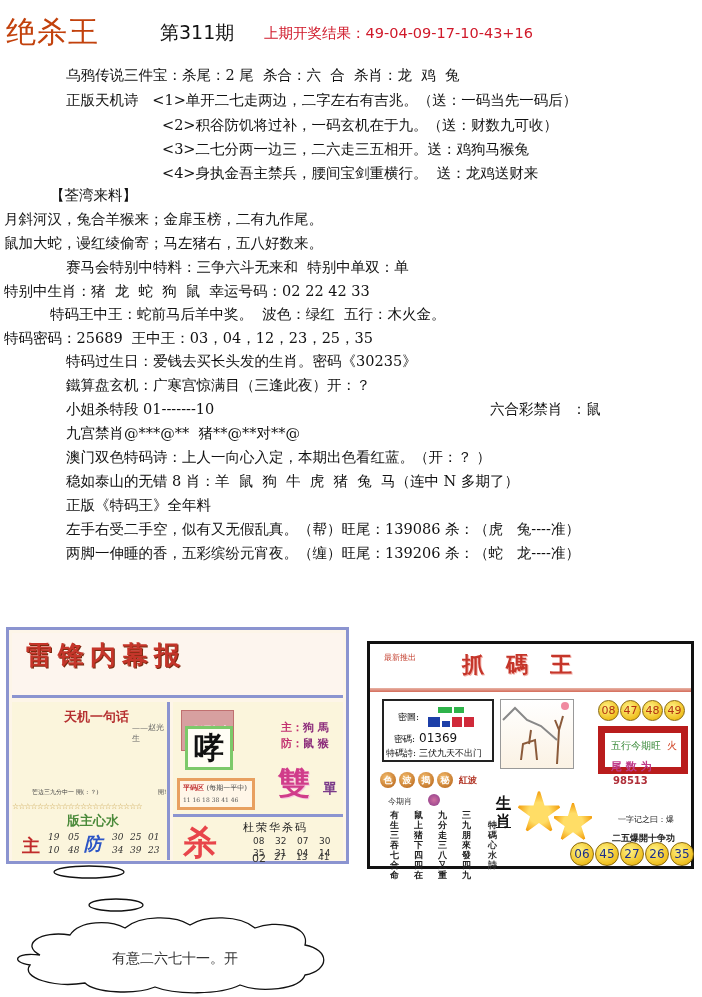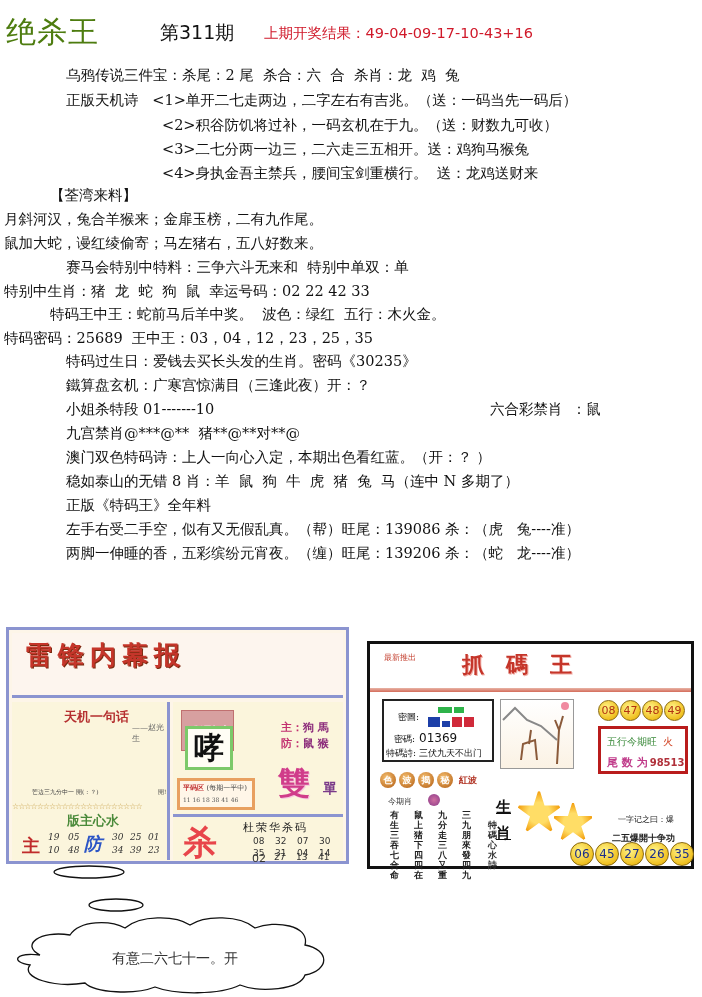--- a/index.html
+++ b/index.html
@@ -1,20 +1,20 @@
 <!DOCTYPE html>
 <html><head>
 <meta charset="utf-8">
 <style>
   * { box-sizing: border-box; margin: 0; padding: 0; }
   html, body { width: 702px; height: 997px; background: #ffffff; overflow: hidden; }
   body { position: relative; font-family: "DejaVu Serif", "Liberation Serif", serif; color: #111; }
 
   .header { position: absolute; left: 0; top: 0; width: 702px; height: 55px; }
-  .brand { position: absolute; left: 6px; top: 12px; font-size: 30px; color: #4d7c0f; font-family: "DejaVu Serif", serif; letter-spacing: 1px; }
+  .brand { position: absolute; left: 6px; top: 12px; font-size: 30px; color: #c2410c; font-family: "DejaVu Serif", serif; letter-spacing: 1px; }
   .issue { position: absolute; left: 160px; top: 20px; font-size: 19px; color: #111; font-family: "DejaVu Sans", sans-serif; }
   .result { position: absolute; left: 264px; top: 24px; font-size: 14.5px; color: #d0192a; font-family: "DejaVu Sans", sans-serif; }
 
   .line { position: absolute; font-size: 14.5px; white-space: pre; line-height: 18px; font-family: "DejaVu Serif", serif; }
 
   
   .panel-left { position: absolute; left: 6px; top: 627px; width: 343px; height: 237px; background: #fdf5e8; border: 3px solid #8b94d0; }
   .p1-title-band { position: absolute; left: 3px; top: 3px; width: 331px; height: 65px; background: #fdf5ee; border-bottom: 3px solid #8b94d0; }
   .p1-title { position: absolute; left: 14px; top: 5px; font-size: 26px; color: #c5352a; font-weight: bold; letter-spacing: 6px; text-shadow: 1px 1px 0 #7a2a10; font-family: "DejaVu Serif", serif; }
   .p1-sub-left { position: absolute; left: 3px; top: 72px; width: 158px; height: 158px; background: #fbf5dc; border-right: 3px solid #8b94d0; }
@@ -51,32 +51,32 @@
   .mi-box { position: absolute; left: 12px; top: 55px; width: 112px; height: 63px; border: 2px solid #222; background: #fff; }
   .mi-box .l1 { position: absolute; left: 14px; top: 10px; font-size: 9px; }
   .mi-box .l2 { position: absolute; left: 10px; top: 30px; font-size: 9px; }
   .mi-box .l2 b { font-family: "DejaVu Sans", sans-serif; font-size: 12px; font-weight: normal; margin-left: 4px; }
   .mi-box .l3 { position: absolute; left: 2px; top: 46px; font-size: 9px; }
   .flag { position: absolute; }
   .pic { position: absolute; left: 130px; top: 55px; width: 74px; height: 70px; border: 1px solid #999; background: linear-gradient(#fff, #fbf2e4); }
   .balls { position: absolute; display: flex; gap: 1px; }
   .ball { width: 21px; height: 21px; border-radius: 50%; background: radial-gradient(circle at 40% 35%, #fff48a, #f0c020 70%, #c89a10); border: 1px solid #8a6a10; font-family: "DejaVu Sans", sans-serif; font-size: 11px; line-height: 19px; text-align: center; color: #b23210; }
   .ball.big { width: 24px; height: 24px; line-height: 22px; font-size: 12px; color: #1b2d8a; }
-  .wx-box { position: absolute; left: 228px; top: 82px; width: 90px; height: 48px; border: 3px solid #b91c1c; background: #fff; }
+  .wx-box { position: absolute; left: 228px; top: 82px; width: 90px; height: 48px; border: 7px solid #b91c1c; background: #fff; }
   .wx-box .a { position: absolute; left: 6px; top: 6px; font-size: 10px; color: #3a8a3a; }
   .wx-box .a span { color: #d04020; margin-left: 6px; }
   .wx-box .b { position: absolute; left: 6px; top: 26px; font-size: 11px; color: #c03b8a; font-weight: bold; }
   .wx-box .b span { color: #b0303a; font-family: "DejaVu Sans", sans-serif; font-size: 10px; margin-left: 2px; }
   .sb-row { position: absolute; left: 10px; top: 128px; display: flex; gap: 3px; align-items: center; }
   .sb { width: 16px; height: 16px; border-radius: 50%; background: radial-gradient(circle at 40% 35%, #f6c070, #b05a10); color: #fff; font-size: 9px; line-height: 16px; text-align: center; font-weight: bold; }
   .sb-label { font-size: 9px; color: #b03020; margin-left: 3px; font-weight: bold; }
   .poem-label { position: absolute; left: 18px; top: 152px; font-size: 8px; color: #333; }
   .poem-dot { position: absolute; left: 58px; top: 150px; width: 12px; height: 12px; border-radius: 50%; background: radial-gradient(circle, #d06fa0, #8a3a8a); }
   .poem-col { position: absolute; top: 166px; width: 10px; font-size: 9px; line-height: 10px; font-weight: bold; color: #222; word-break: break-all; }
-  .shengxiao { position: absolute; left: 126px; top: 150px; width: 16px; font-size: 15px; font-weight: bold; line-height: 26px; text-decoration: underline; }
+  .shengxiao { position: absolute; left: 126px; top: 150px; width: 16px; font-size: 15px; font-weight: bold; line-height: 18px; text-decoration: underline; }
   .star-burst { position: absolute; width: 50px; height: 50px; background: radial-gradient(circle, #ffdd66 30%, #f3a010 60%, transparent 62%); clip-path: polygon(50% 0,61% 35%,98% 35%,68% 57%,79% 91%,50% 70%,21% 91%,32% 57%,2% 35%,39% 35%); }
   .yizi { position: absolute; left: 248px; top: 170px; font-size: 8px; color: #222; }
   .erwu { position: absolute; left: 242px; top: 188px; font-size: 9px; font-weight: bold; color: #222; }
 
   
   .cloud-text { position: absolute; left: 112px; top: 950px; font-size: 14px; color: #333; }
 </style>
 </head>
 <body>
 

